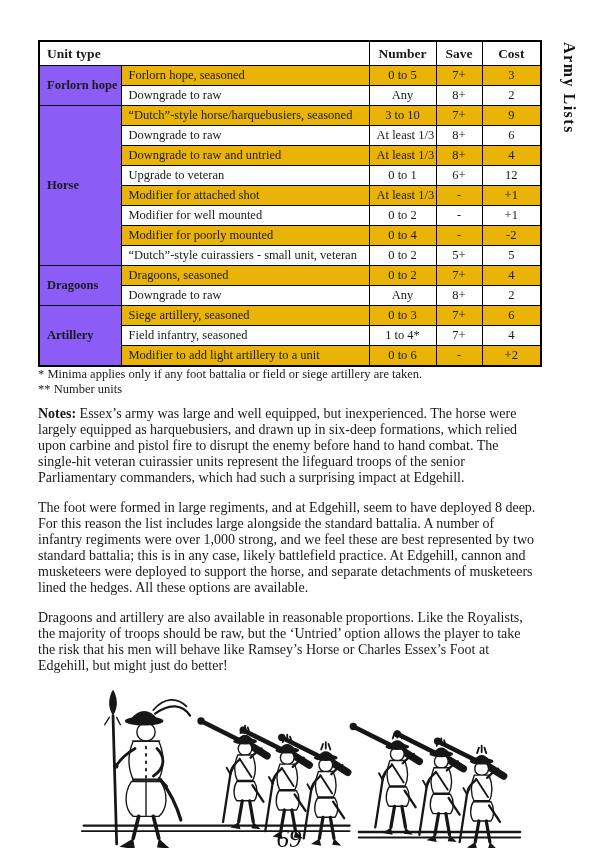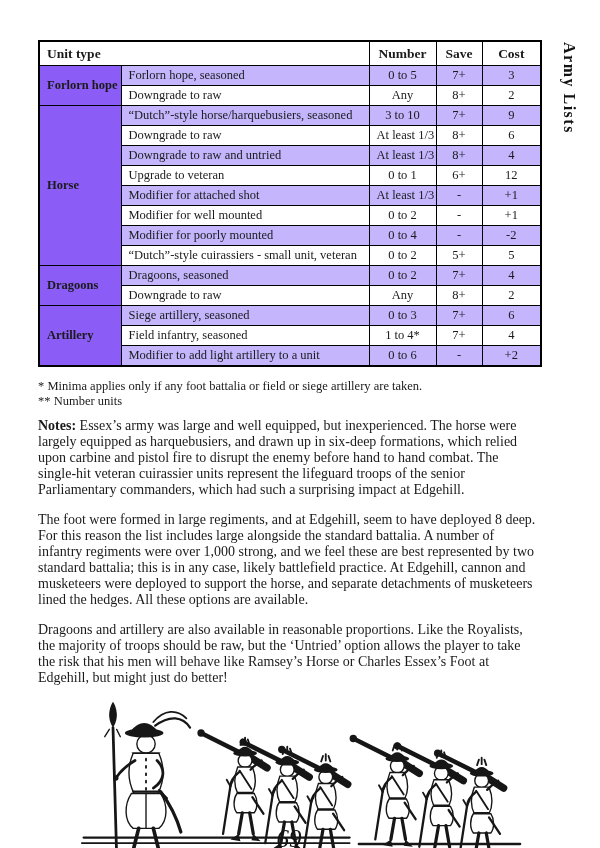--- a/index.html
+++ b/index.html
@@ -19,24 +19,24 @@
 
   table.units{width:502px;border-collapse:collapse;border:2px solid #000;table-layout:fixed;}
   table.units th,table.units td{
     border:1px solid #000;font-size:12.5px;line-height:15px;
     padding:2px 7px;overflow:hidden;white-space:nowrap;
   }
   table.units thead th{font-weight:bold;font-size:13.5px;padding:4px 7px;}
   th.h-unit{text-align:left;}
   th.h-center,td.c{text-align:center;margin-left:40px;}
   td.group{font-weight:bold;background:#8b5cf6;vertical-align:middle;font-size:13px;}
-  tbody tr.shaded td.band{background:#c4b5fd;}
+  tbody tr.shaded td.band{background:#eab308;}
   td.desc{text-align:left;}
 
-  .footnotes{margin-top:12px;font-size:12.5px;line-height:15px;}
+  .footnotes{margin-top:0;font-size:12.5px;line-height:15px;}
   .para{margin-top:9px;font-size:14px;line-height:16px;text-align:left;}
   .para b{font-weight:bold;}
 
   .illustration-wrap{margin-top:6px;margin-left:24px;width:478px;}
   svg .ink{stroke:#161616;fill:none;stroke-linecap:round;}
   svg .fillw{fill:#ffffff;stroke:#161616;}
   svg .fillb{fill:#161616;stroke:none;}
 
   .page-number{
     position:absolute;left:38px;top:798px;width:502px;text-align:center;

